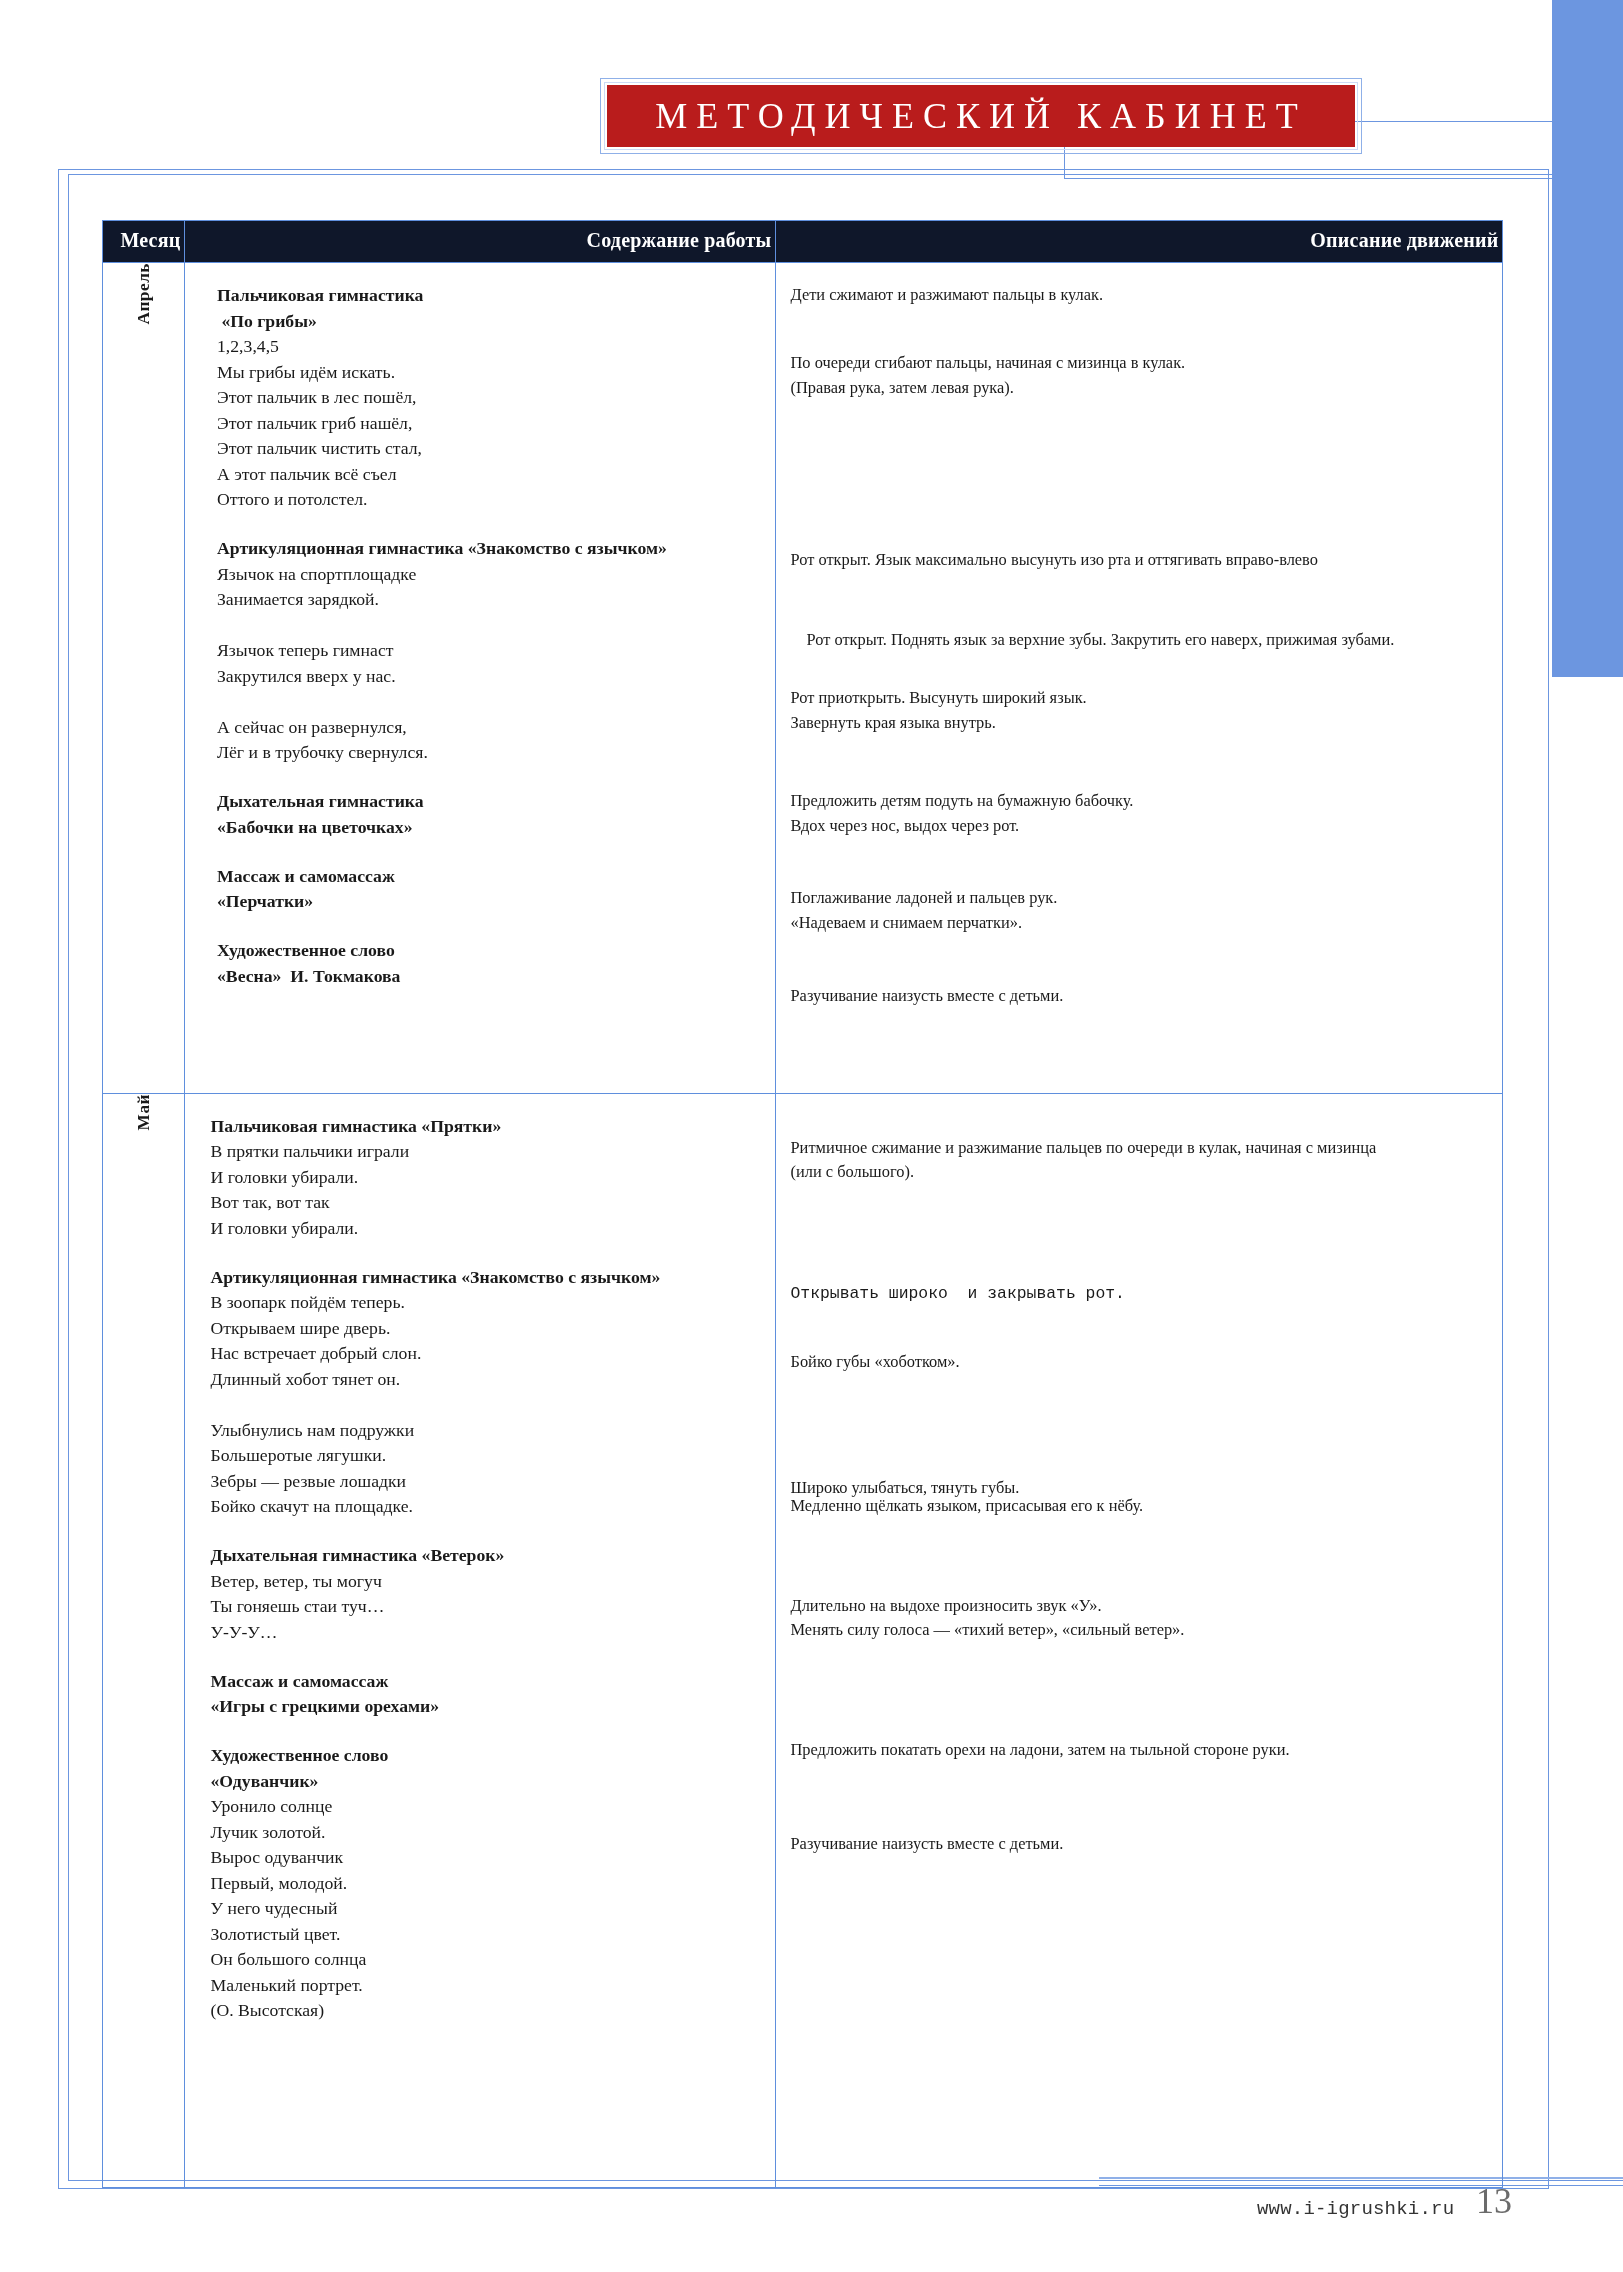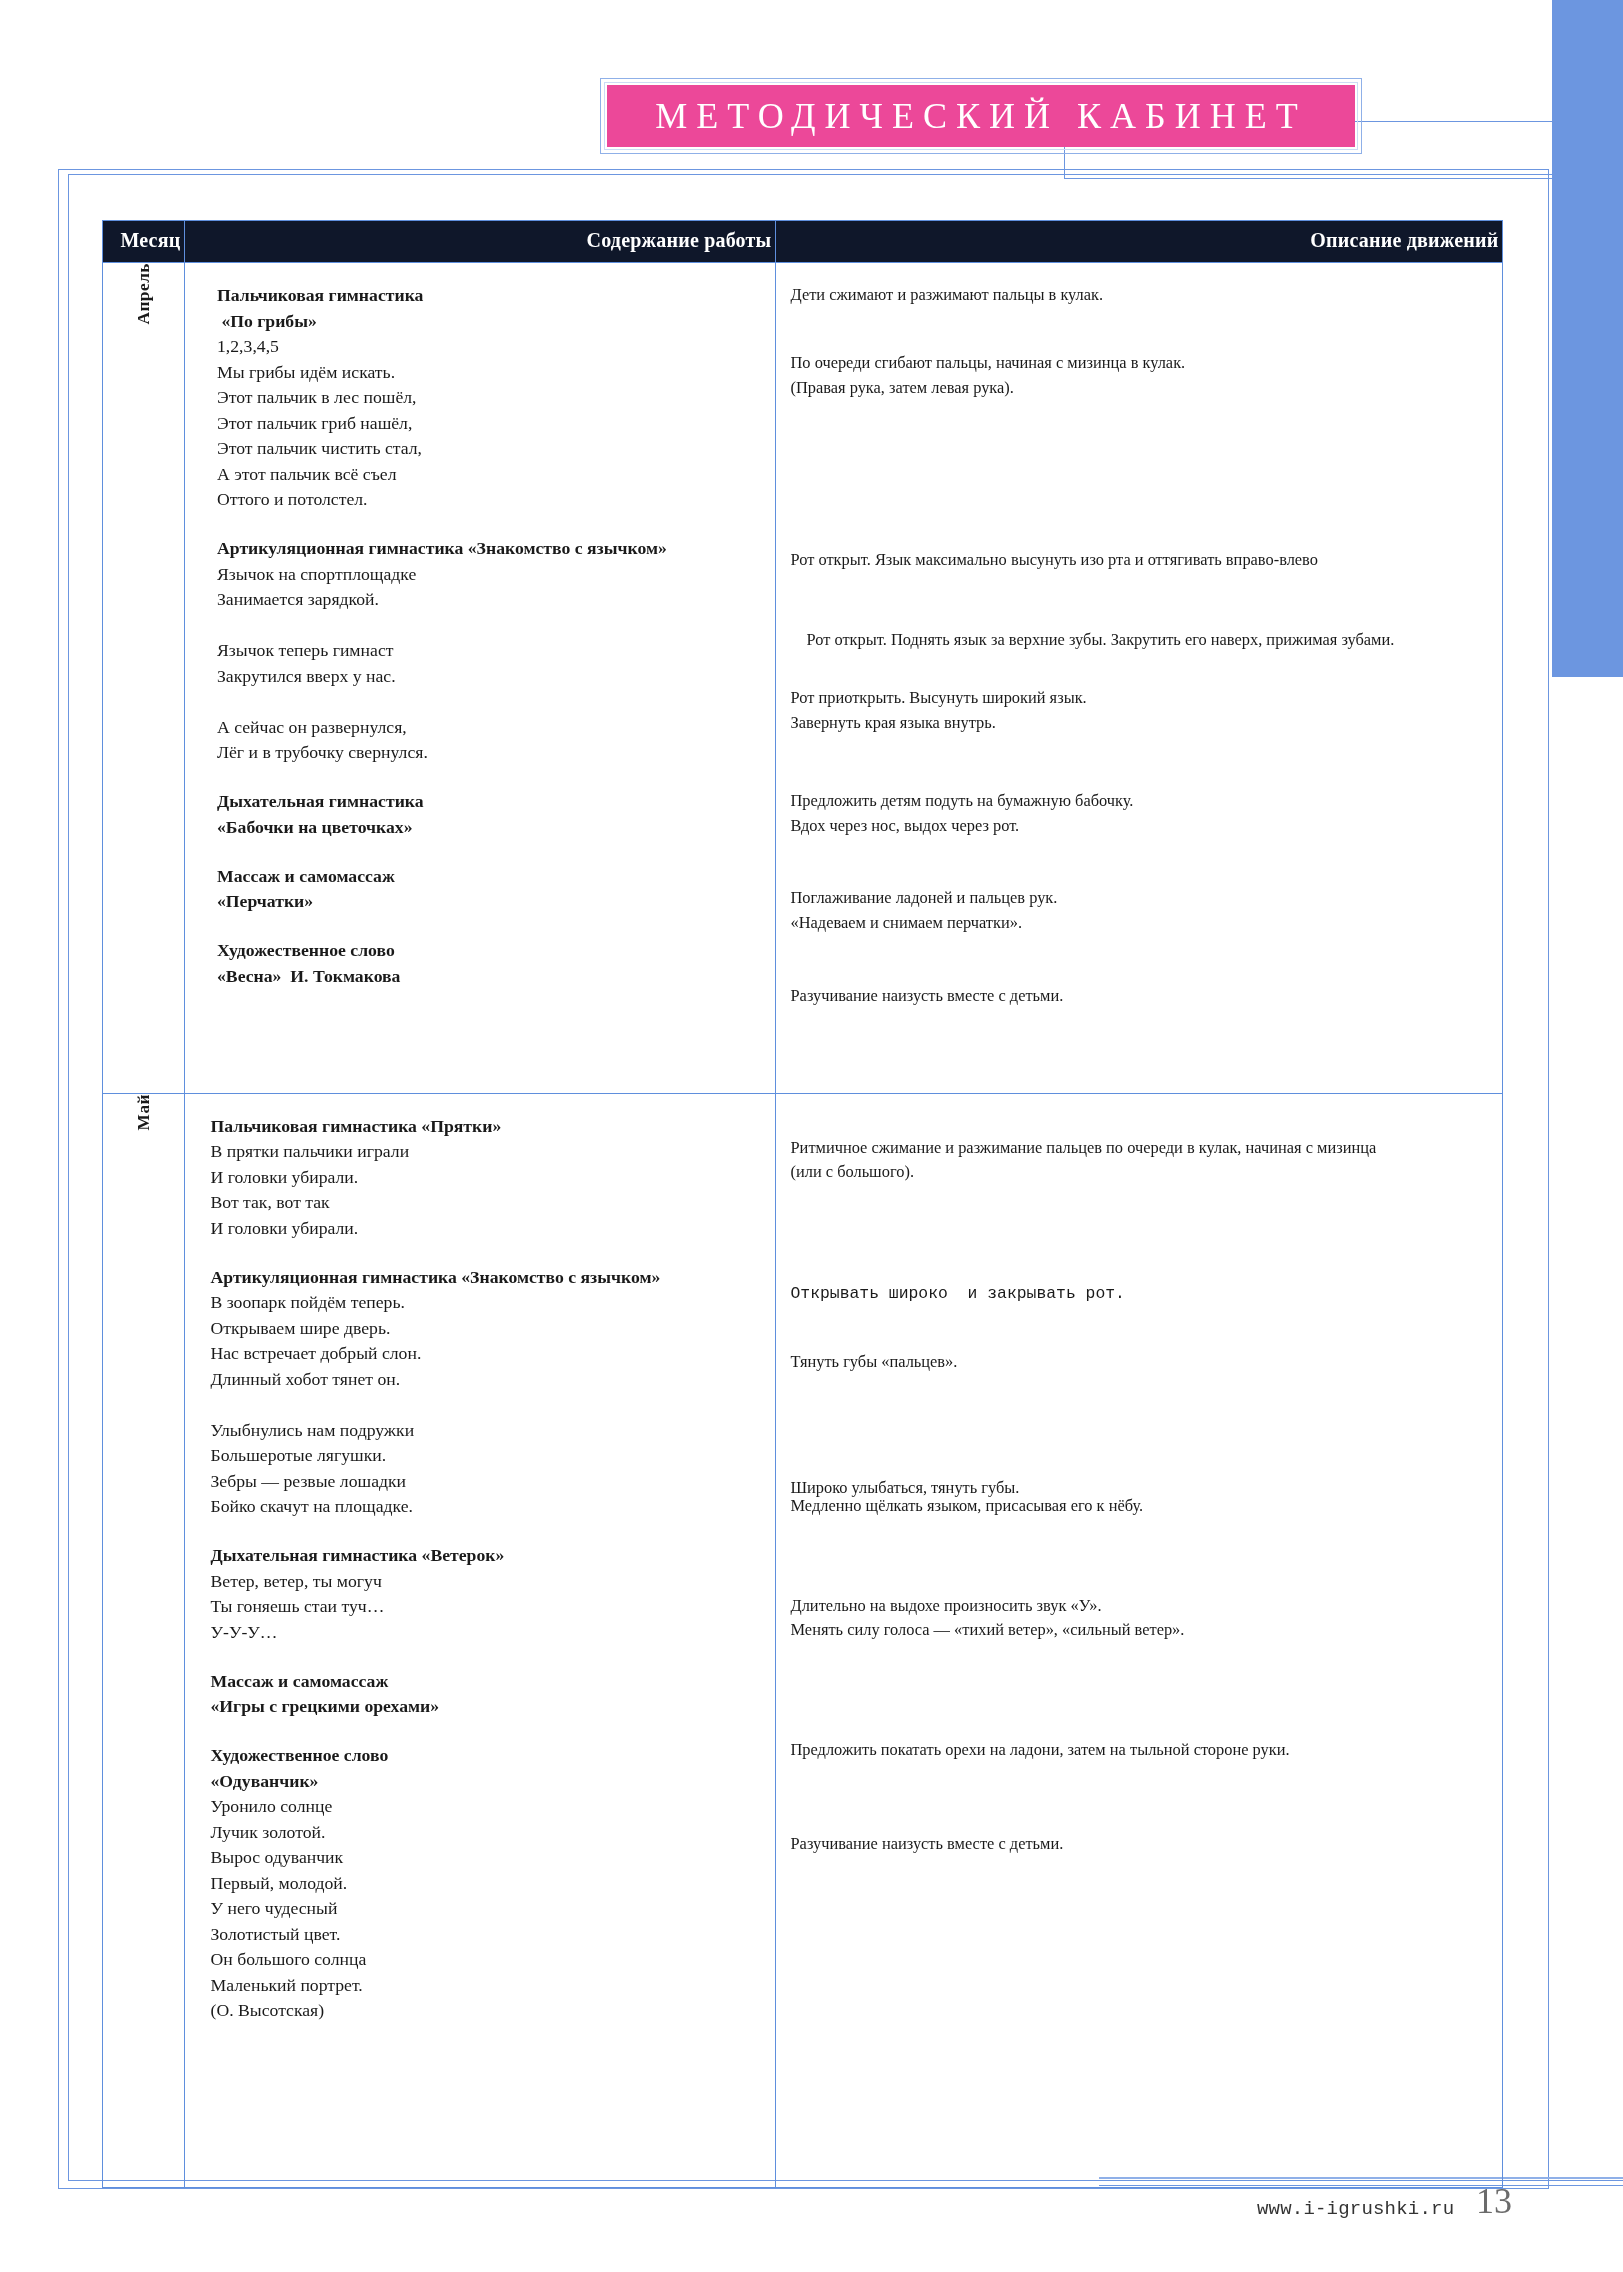--- a/index.html
+++ b/index.html
@@ -85,21 +85,21 @@
   .banner-wrap-2 {
     width: 100%;
     height: 100%;
     border: 1.8px solid #cddbf5;
     box-sizing: border-box;
     padding: 2.7px;
   }
   .banner {
     width: 100%;
     height: 100%;
-    background: #ec4899;
+    background: #b91c1c;
     box-sizing: border-box;
     display: flex;
     align-items: center;
     justify-content: center;
   }
   .banner-title {
     color: #ffffff;
     font-size: 36px;
     letter-spacing: 9px;
     font-weight: 400;
@@ -313,21 +313,21 @@
 Он большого солнца
 Маленький портрет.
 (О. Высотская)</div>
           </div>
         </td>
         <td class="cell-desc">
           <div style="position: relative; height: 1050px;">
             <div class="dblk" style="position: absolute; left: 0px; right: 0px; top: 22px;">Ритмичное сжимание и разжимание пальцев по очереди в кулак, начиная с мизинца
 (или с большого).</div>
             <div class="dblk" style="position: absolute; left: 0px; right: 0px; top: 168px; font-family: Liberation Mono, monospace;">Открывать широко  и закрывать рот.</div>
-            <div class="dblk" style="position: absolute; left: 0px; right: 0px; top: 236px;">Тянуть губы «пальцев».</div>
+            <div class="dblk" style="position: absolute; left: 0px; right: 0px; top: 236px;">Бойко губы «хоботком».</div>
             <div class="dblk" style="position: absolute; left: 0px; right: 0px; top: 316px; margin-top: 46px;">Широко улыбаться, тянуть губы.</div>
             <div class="dblk" style="position: absolute; left: 0px; right: 0px; top: 380px;">Медленно щёлкать языком, присасывая его к нёбу.</div>
             <div class="dblk" style="position: absolute; left: 0px; right: 0px; top: 480px;">Длительно на выдохе произносить звук «У».
 Менять силу голоса — «тихий ветер», «сильный ветер».</div>
             <div class="dblk" style="position: absolute; left: 0px; right: 0px; top: 624px;">Предложить покатать орехи на ладони, затем на тыльной стороне руки.</div>
             <div class="dblk" style="position: absolute; left: 0px; right: 0px; top: 718px;">Разучивание наизусть вместе с детьми.</div>
           </div>
         </td>
       </tr>
     </tbody>

